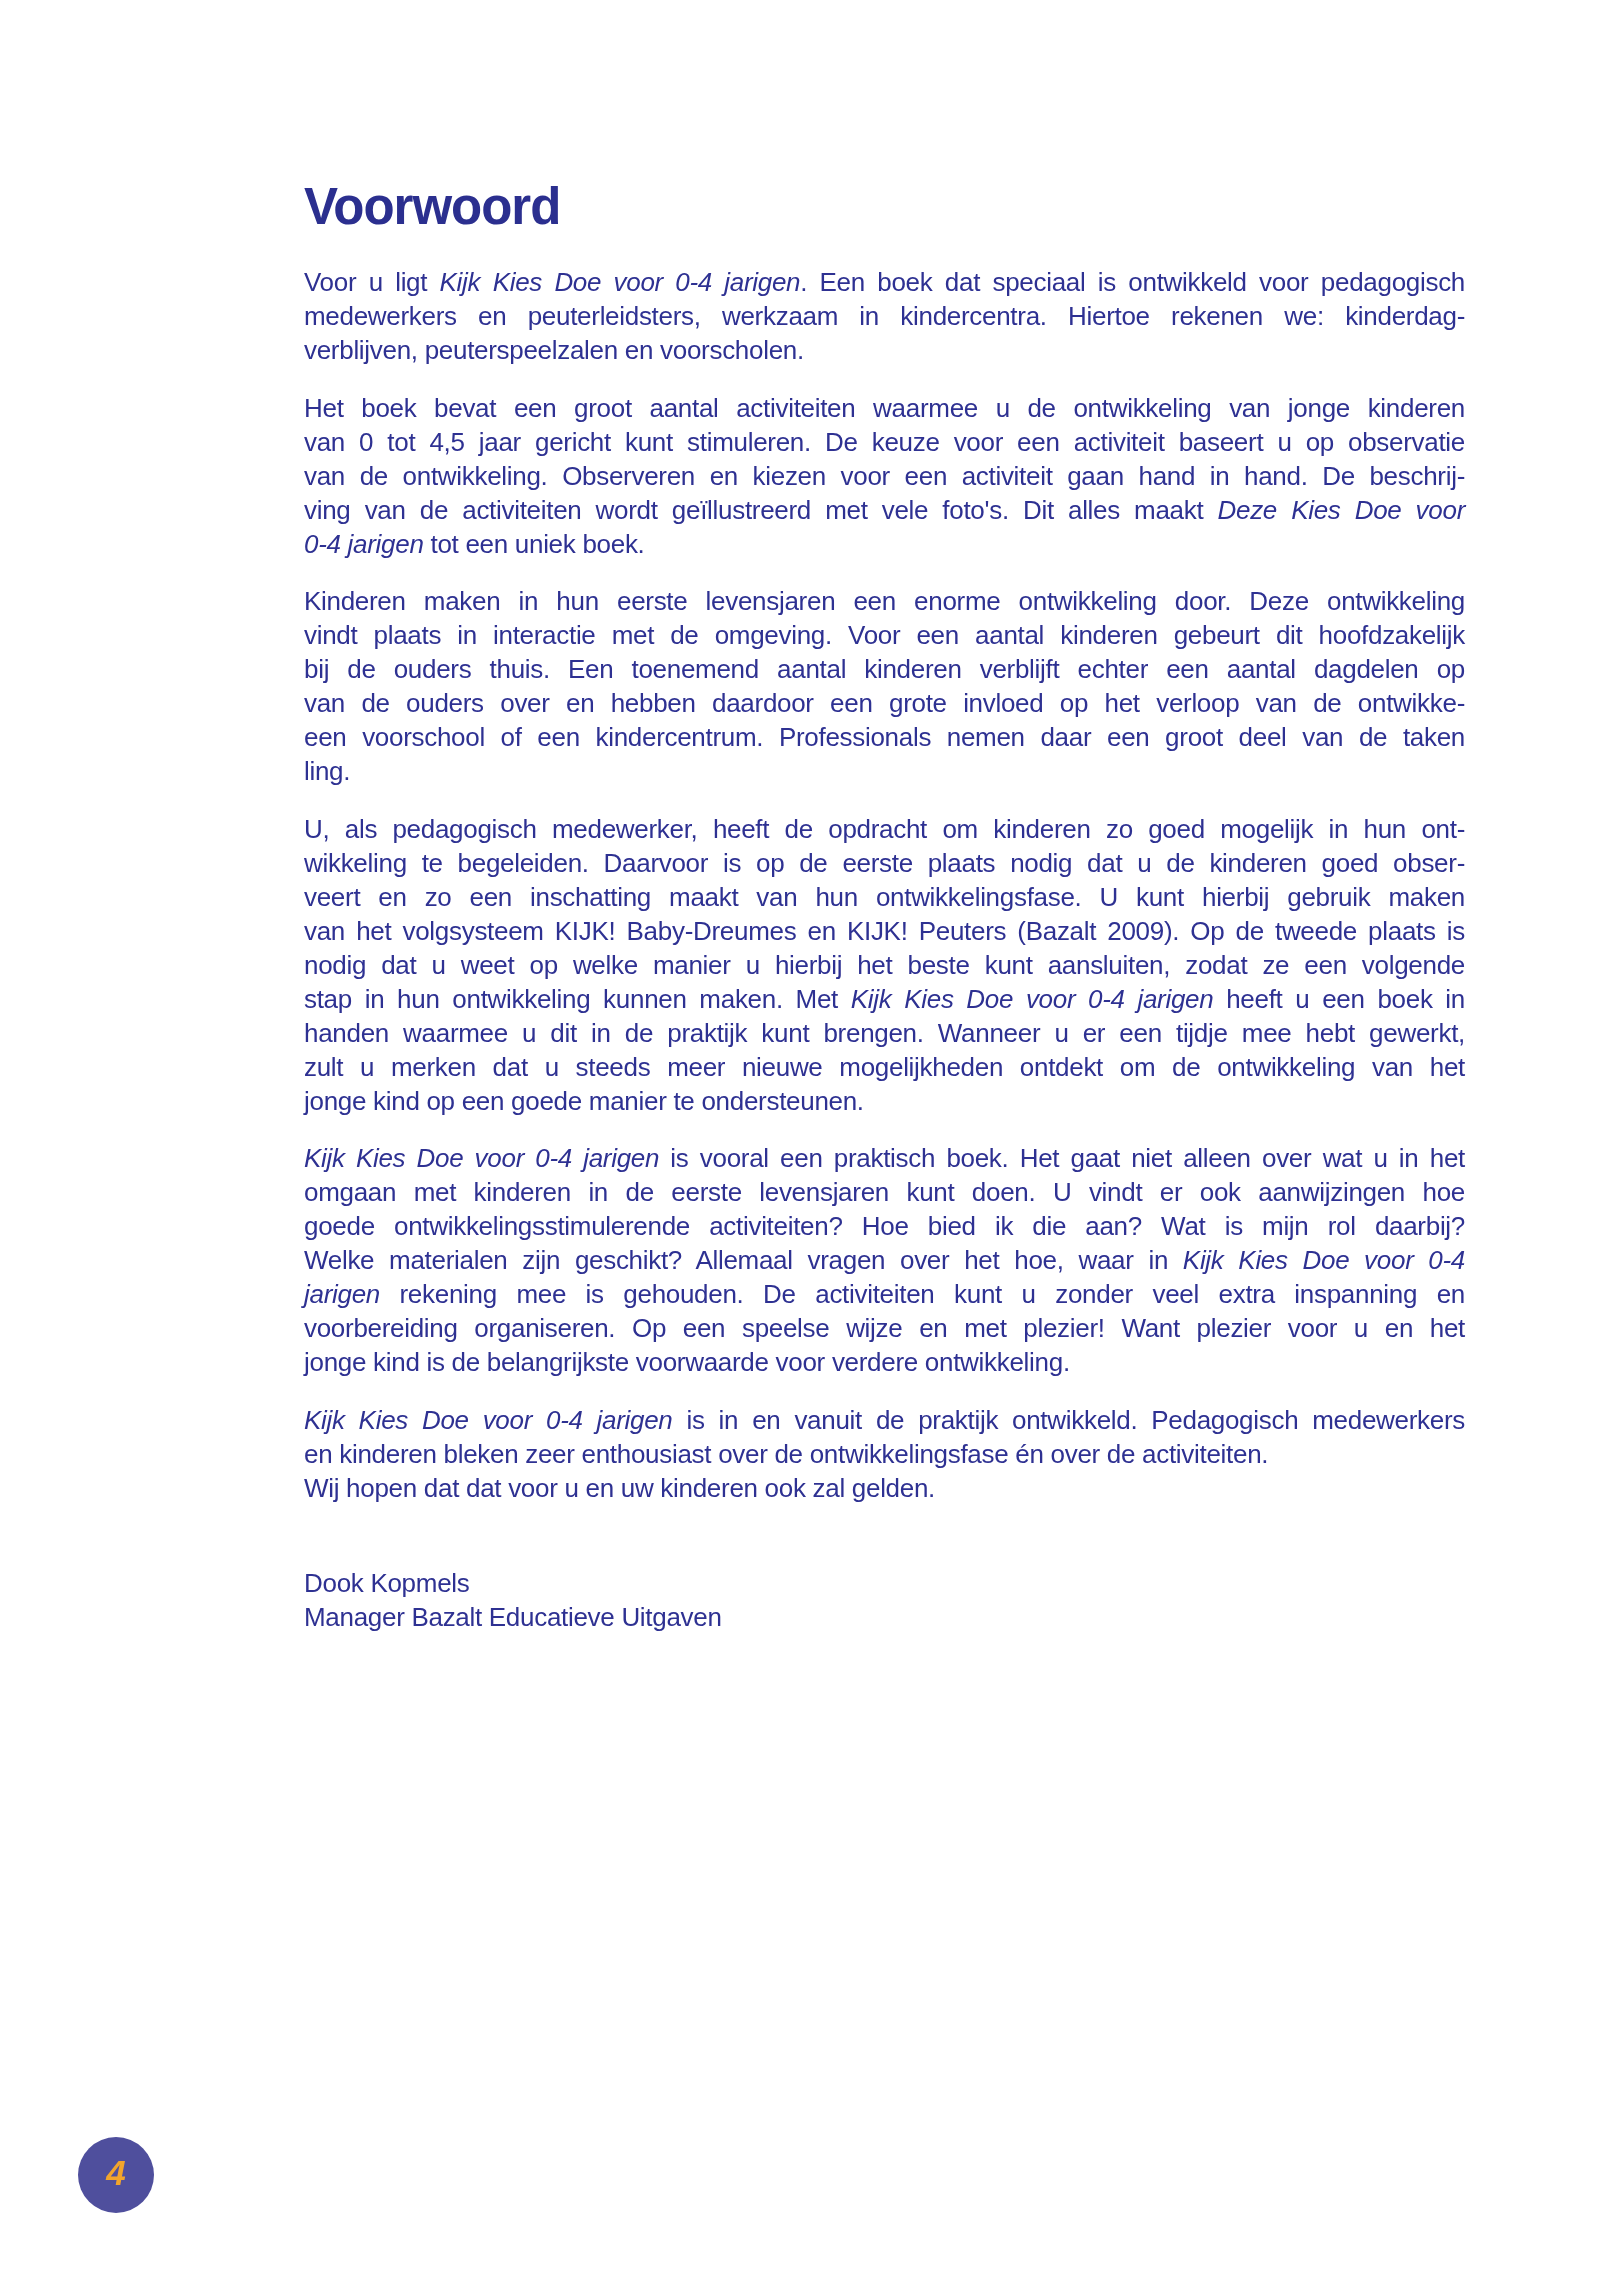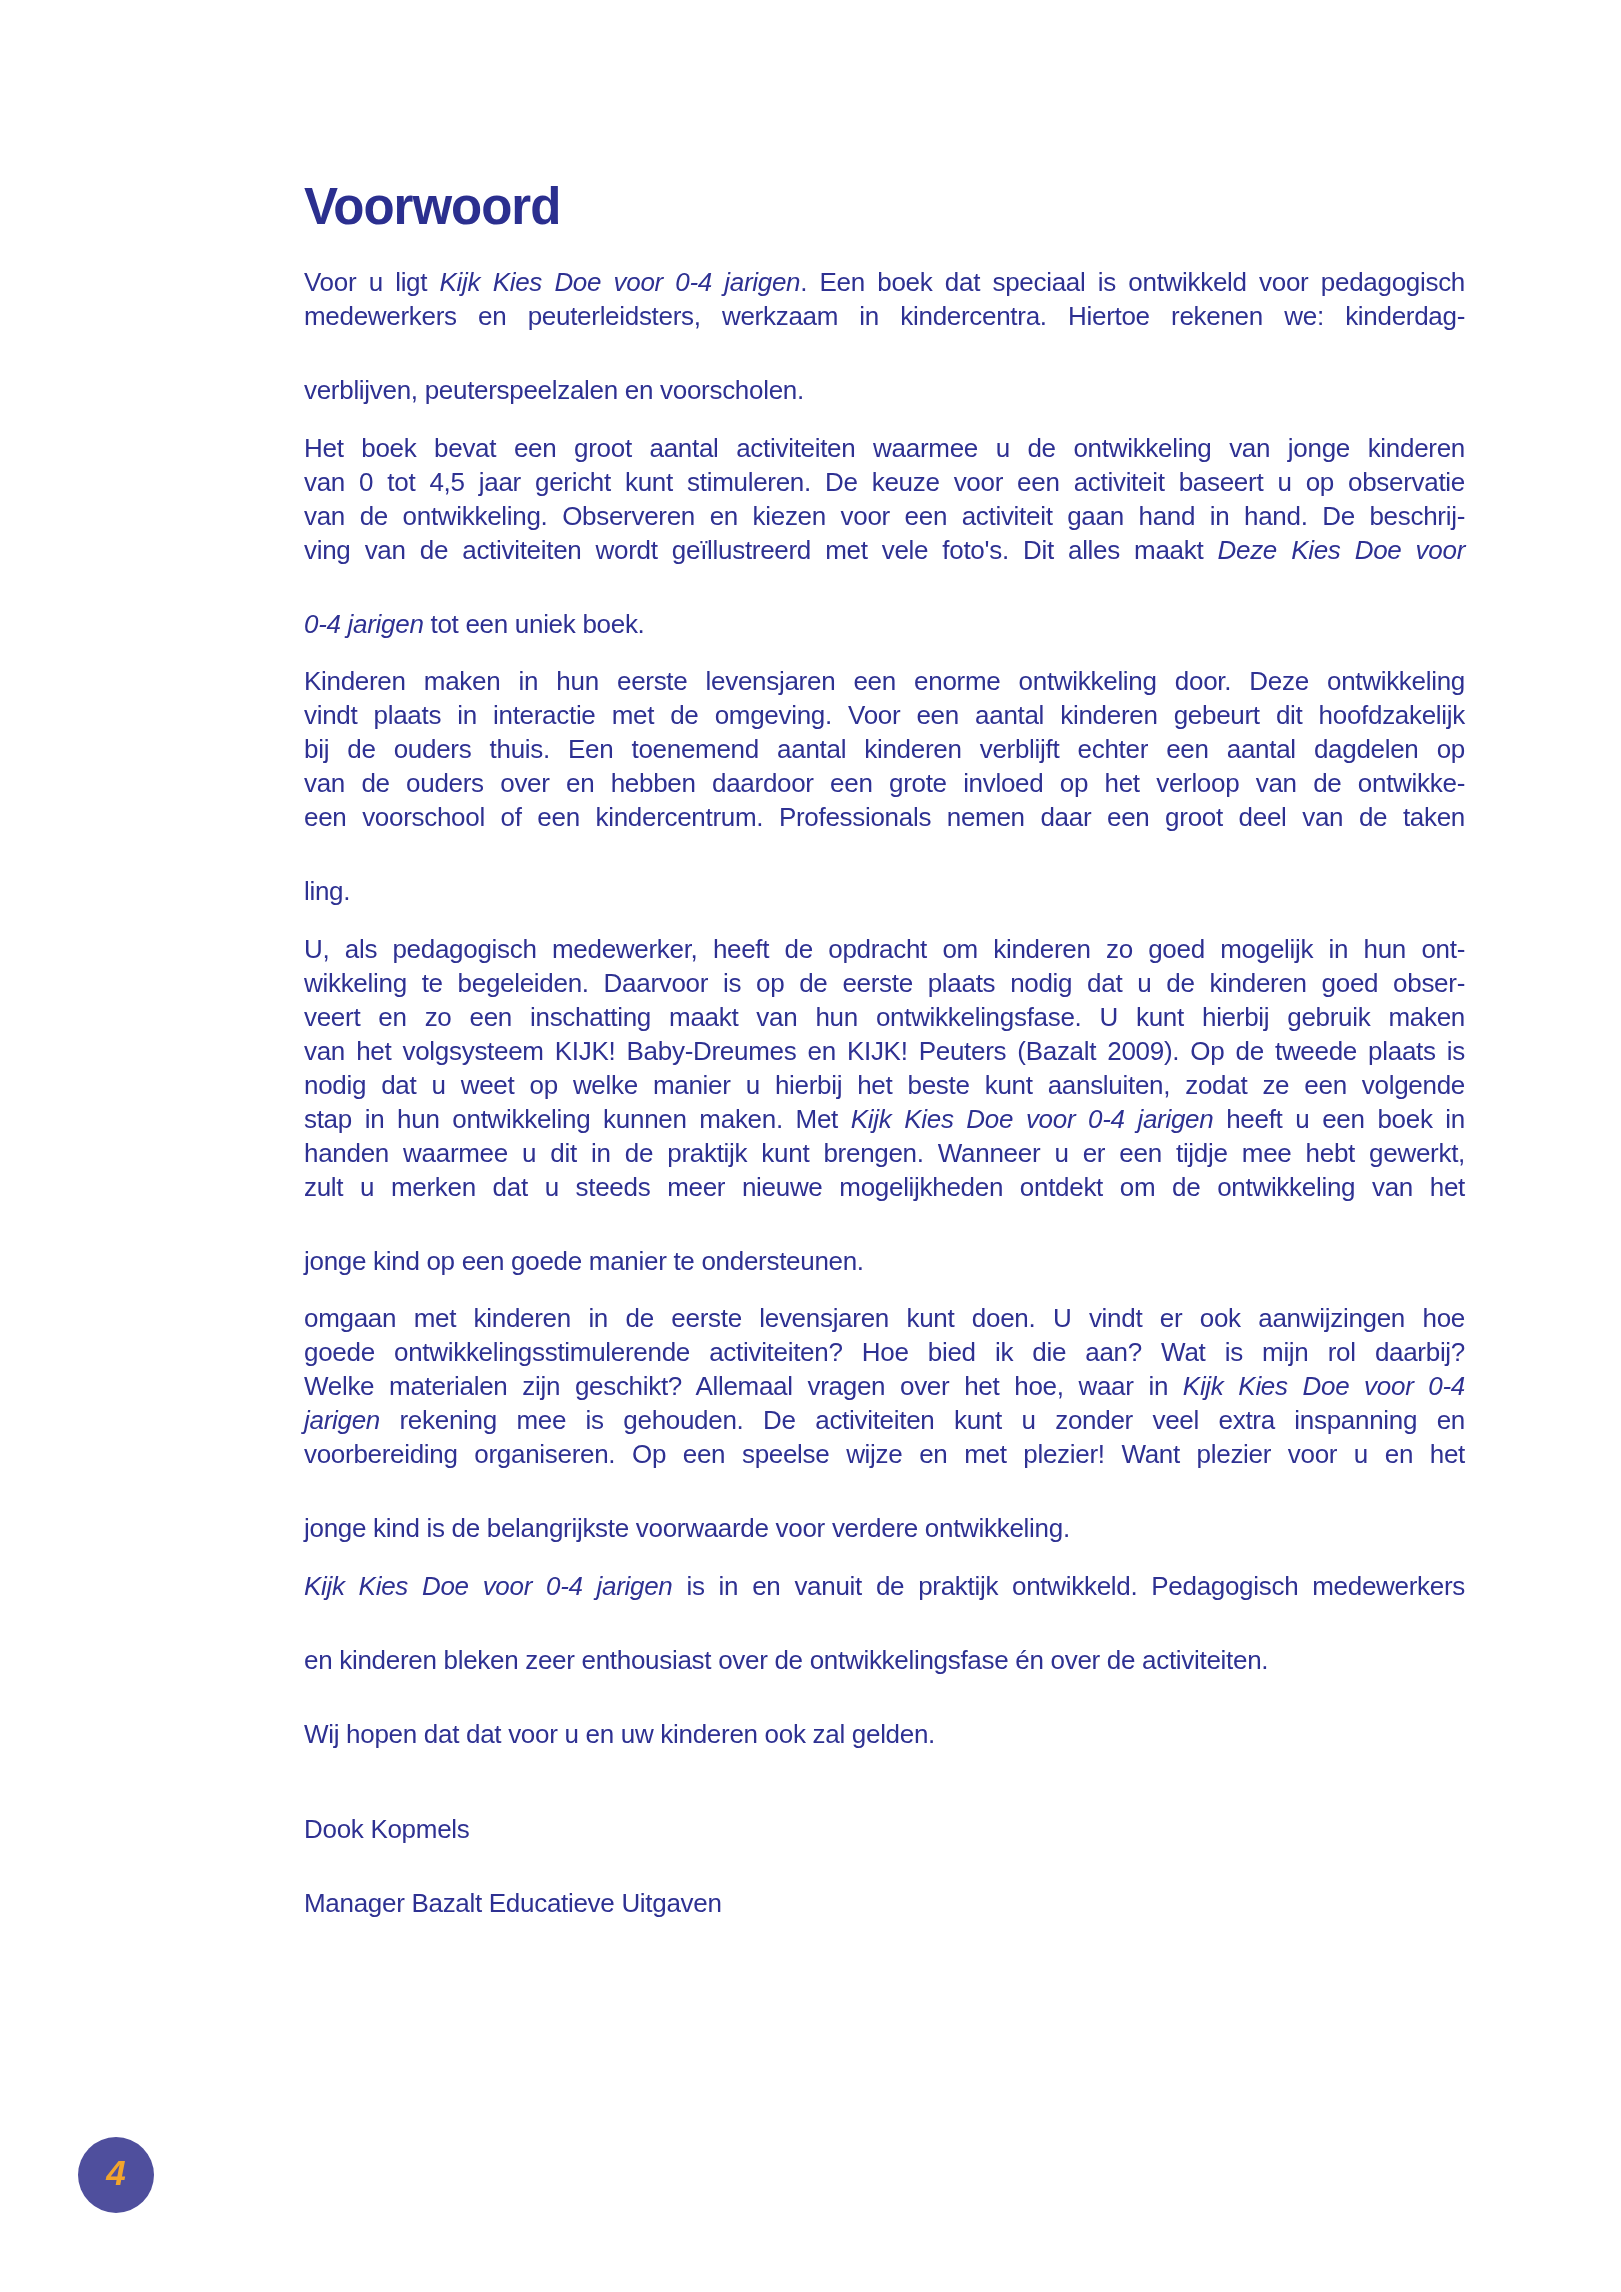--- a/index.html
+++ b/index.html
@@ -30,21 +30,21 @@
   .paragraph{margin:0 0 23.5px 0;}
   .line{
     font-size:26px;
     line-height:34px;
     letter-spacing:-0.3px;
     color:#2e3192;
     white-space:normal;
   }
   .line em{font-style:italic;color:inherit;}
   .just{text-align:justify;text-align-last:justify;}
-  .left{text-align:right;text-align-last:left;margin-top:40px;}
+  .left{text-align:right;text-align-last:left;}
   .signature{margin-top:61px;}
   .page-circle{
     position:absolute;
     left:78px;top:2137px;
     width:76px;height:76px;
     border-radius:50%;
     background:#4f4f9d;
     display:flex;align-items:center;justify-content:center;
   }
   .page-num{
@@ -87,20 +87,21 @@
           <div class="line just"><span>wikkeling te begeleiden. Daarvoor is op de eerste plaats nodig dat u de kinderen goed obser-</span></div>
           <div class="line just"><span>veert en zo een inschatting maakt van hun ontwikkelingsfase. U kunt hierbij gebruik maken</span></div>
           <div class="line just"><span>van het volgsysteem KIJK! Baby-Dreumes en KIJK! Peuters (Bazalt 2009). Op de tweede plaats is</span></div>
           <div class="line just"><span>nodig dat u weet op welke manier u hierbij het beste kunt aansluiten, zodat ze een volgende</span></div>
           <div class="line just"><span>stap in hun ontwikkeling kunnen maken. Met </span><em>Kijk Kies Doe voor 0-4 jarigen</em><span> heeft u een boek in</span></div>
           <div class="line just"><span>handen waarmee u dit in de praktijk kunt brengen. Wanneer u er een tijdje mee hebt gewerkt,</span></div>
           <div class="line just"><span>zult u merken dat u steeds meer nieuwe mogelijkheden ontdekt om de ontwikkeling van het</span></div>
           <div class="line left"><span>jonge kind op een goede manier te ondersteunen.</span></div>
         </div>
         <div class="paragraph">
+          <div class="line just"><em>Kijk Kies Doe voor 0-4 jarigen</em><span> is vooral een praktisch boek. Het gaat niet alleen over wat u in het</span></div>
           <div class="line just"><span>omgaan met kinderen in de eerste levensjaren kunt doen. U vindt er ook aanwijzingen hoe</span></div>
           <div class="line just"><span>goede ontwikkelingsstimulerende activiteiten? Hoe bied ik die aan? Wat is mijn rol daarbij?</span></div>
           <div class="line just"><span>Welke materialen zijn geschikt? Allemaal vragen over het hoe, waar in </span><em>Kijk Kies Doe voor 0-4</em></div>
           <div class="line just"><em>jarigen</em><span> rekening mee is gehouden. De activiteiten kunt u zonder veel extra inspanning en</span></div>
           <div class="line just"><span>voorbereiding organiseren. Op een speelse wijze en met plezier! Want plezier voor u en het</span></div>
           <div class="line left"><span>jonge kind is de belangrijkste voorwaarde voor verdere ontwikkeling.</span></div>
         </div>
         <div class="paragraph">
           <div class="line just"><em>Kijk Kies Doe voor 0-4 jarigen</em><span> is in en vanuit de praktijk ontwikkeld. Pedagogisch medewerkers</span></div>
           <div class="line left"><span>en kinderen bleken zeer enthousiast over de ontwikkelingsfase én over de activiteiten.</span></div>

